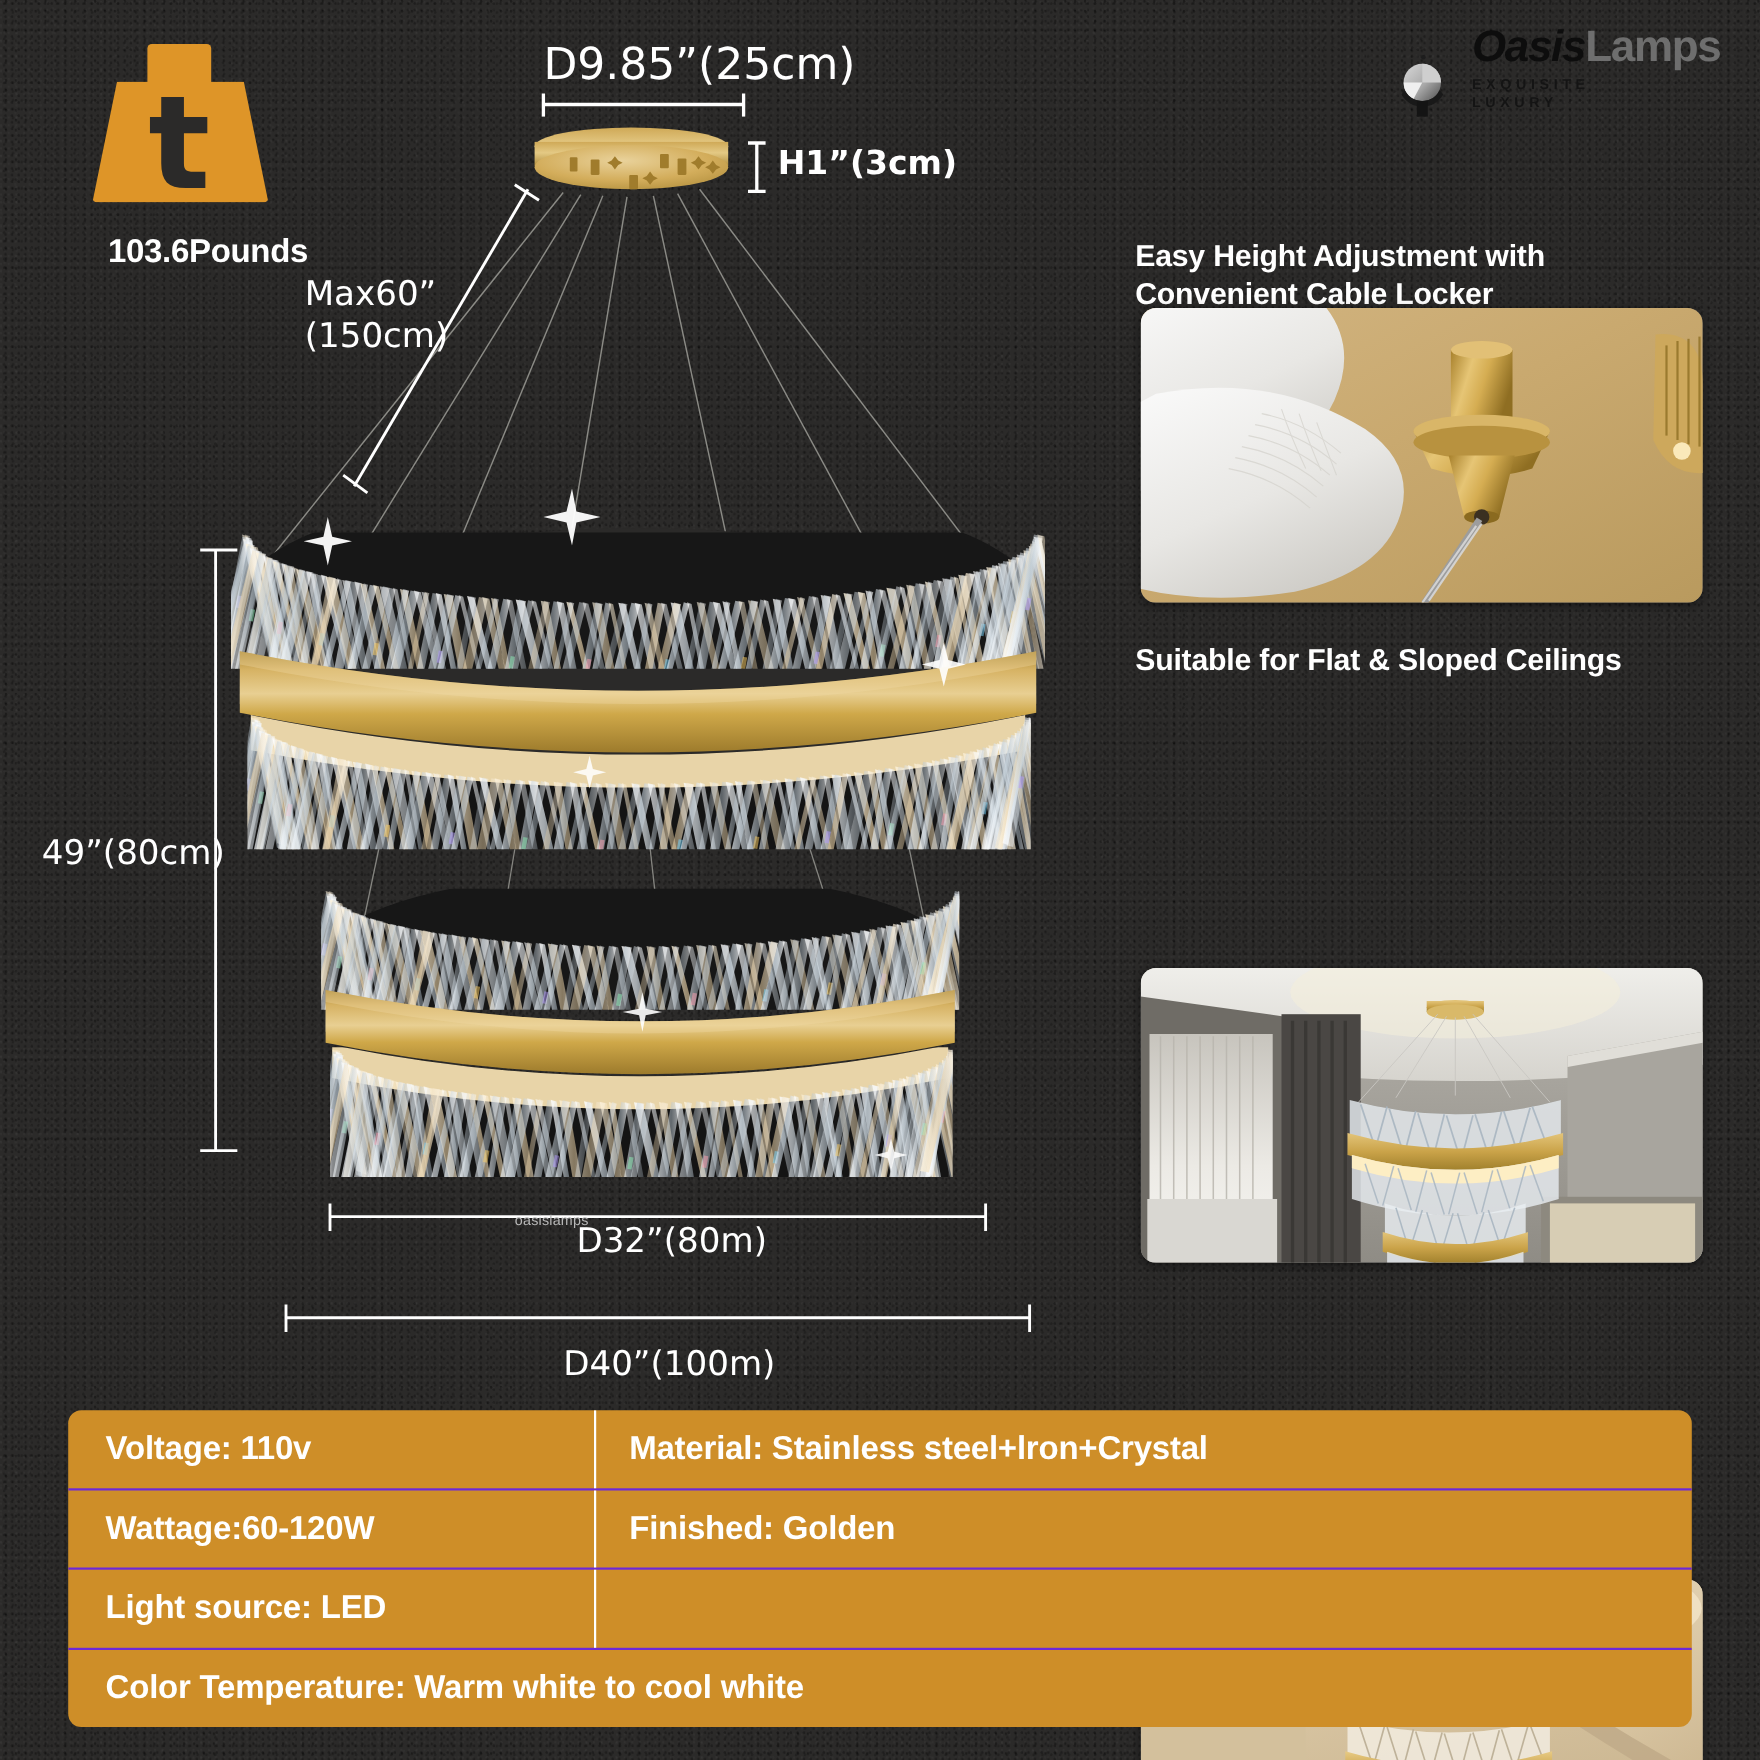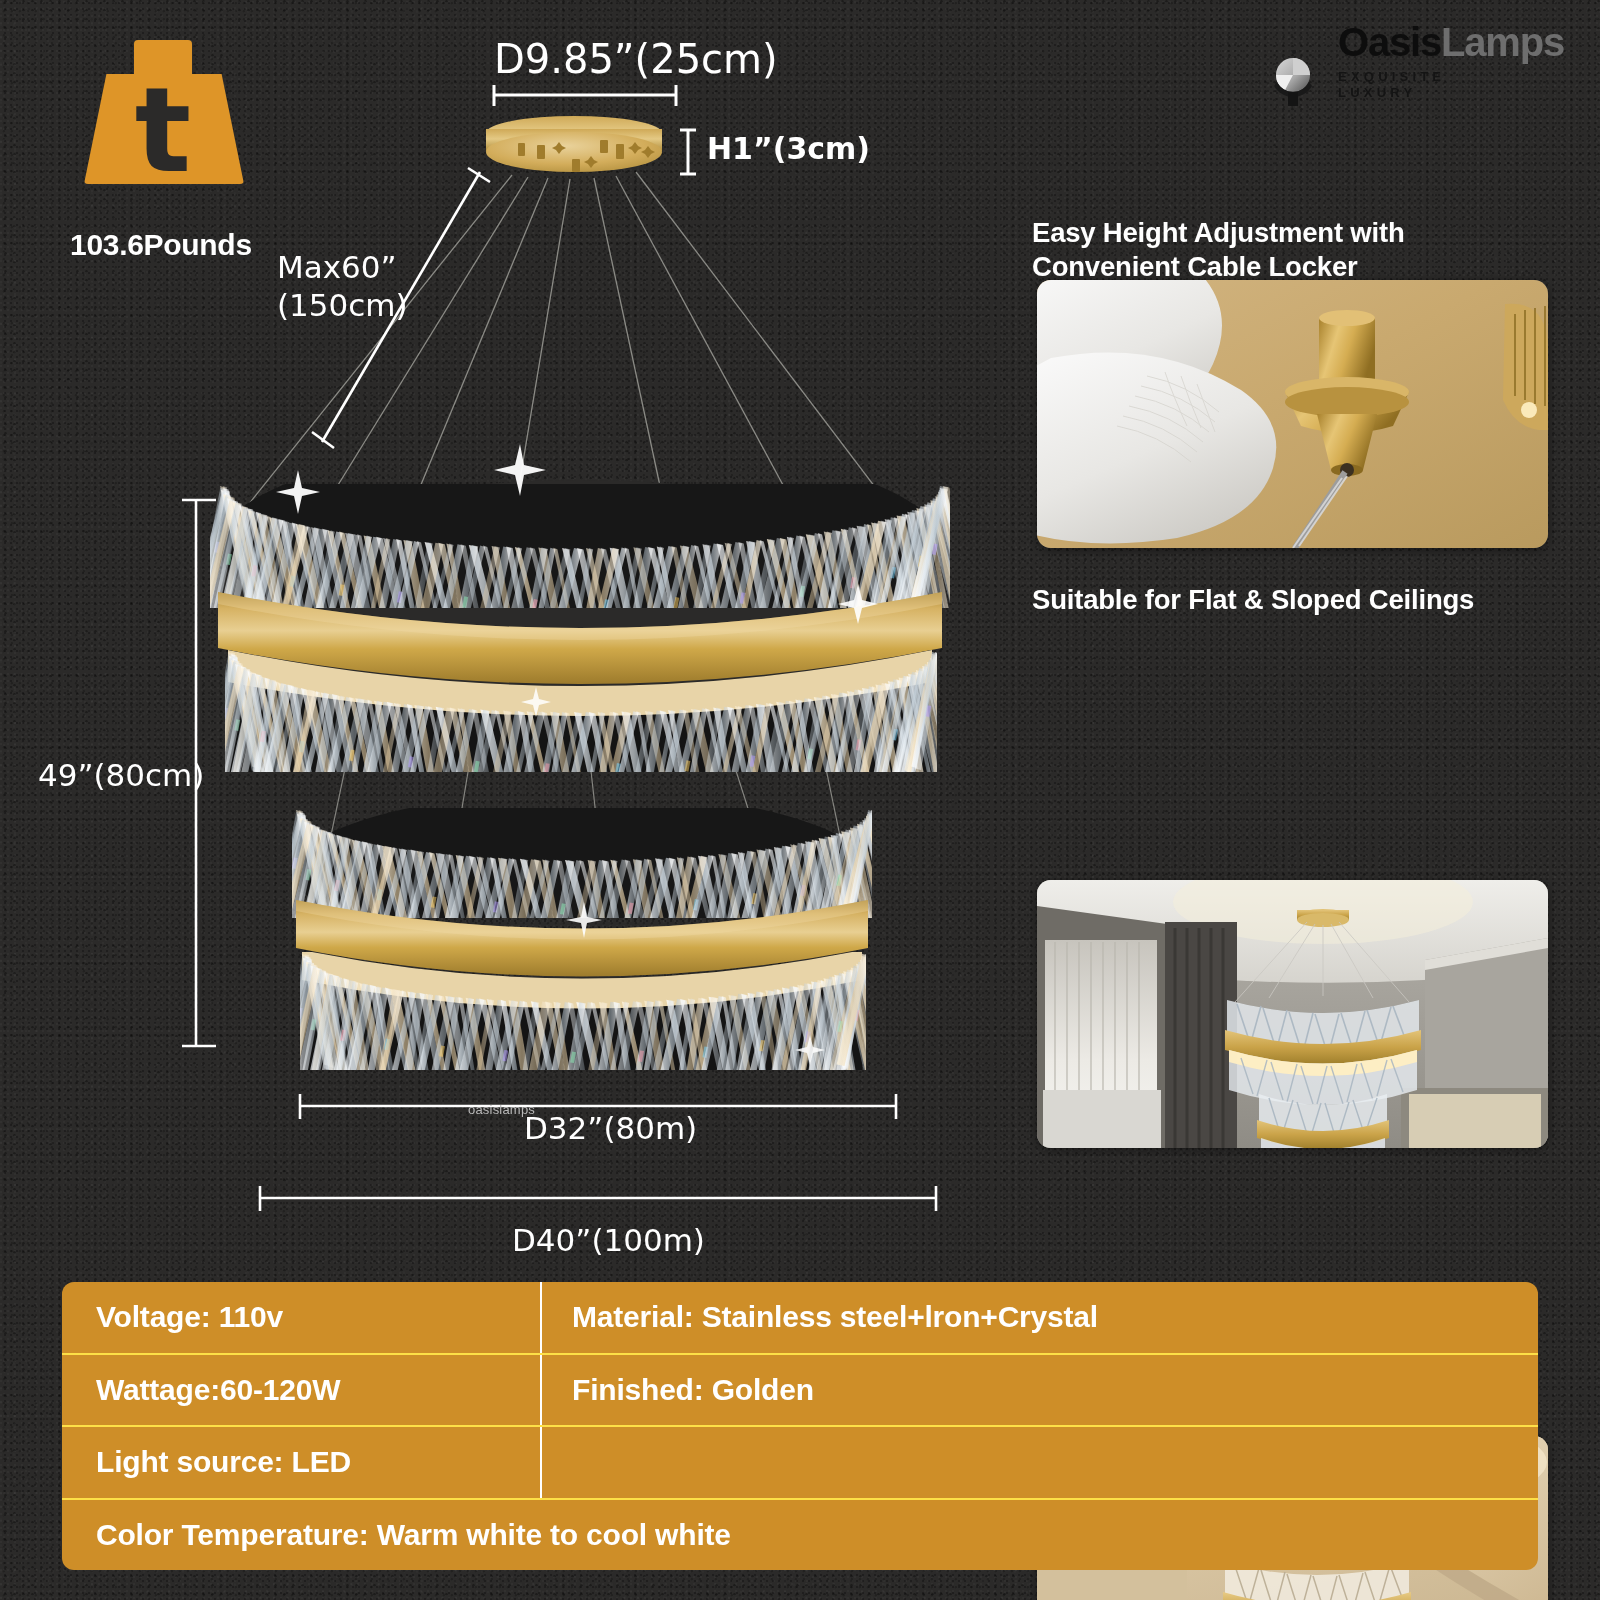--- a/index.html
+++ b/index.html
@@ -40,30 +40,30 @@
     clip-path: polygon(14% 0%, 86% 0%, 100% 100%, 0% 100%);
     border-radius:4px;
   }
   .weight-t {
     position:absolute; left:40px; top:46px; width:78px; height:98px;
     color:#2b2a29; font-size:118px; line-height:92px; font-weight:700;
     font-family:"DejaVu Sans", sans-serif; text-align:center;
   }
   #weight-label {
     color:#ffffff; font-size:30px; font-weight:700; letter-spacing:-.3px;
-    margin-top:30px; text-align:left;
+    margin-top:14px; text-align:right;
   }
 
   
   #brand { right:36px; top:22px; text-align:right; width:420px; }
   #brand-row { display:flex; align-items:flex-start; justify-content:flex-end; gap:14px;}
   #brand-mark { width:62px; height:76px; position:relative; margin-top:24px;}
   #brand-text { text-align:left; }
   #brand-name { font-size:40px; font-weight:700; letter-spacing:-1.2px; line-height:1; }
-  #brand-name .b1 { color:#0d0d0d; }
+  #brand-name .b1 { color:#0d0d0d;font-style:italic; }
   #brand-name .b2 { color:#6e6e6e; }
   #brand-tag { color:#141414; font-size:13px; font-weight:700; letter-spacing:4.2px; line-height:1.22; margin-top:7px;}
 
   
   .dim {
     color:#ffffff; font-family:"DejaVu Sans", sans-serif;
     font-weight:400; white-space:pre-line;
   }
 
   
@@ -76,21 +76,21 @@
     border-radius:14px; overflow:hidden; position:relative; background:#555;
     box-shadow:0 2px 10px rgba(0,0,0,.45);
   }
 
   
   #spec-table {
     left:62px; top:1282px; width:1476px; height:288px;
     background:var(--table-gold); border-radius:12px; overflow:hidden;
     display:flex; flex-direction:column;
   }
-  .spec-row { display:flex; flex:1; border-bottom:2px solid #fde047; }
+  .spec-row { display:flex; flex:1; border-bottom:2px solid #6d28d9; }
   .spec-row:last-child { border-bottom:none; }
   .spec-cell {
     display:flex; align-items:center; padding-left:34px;
     color:#ffffff; font-size:30px; font-weight:700; letter-spacing:-.2px;
   }
   .spec-cell.left { width:480px; border-right:2px solid #ffffff; }
   .spec-cell.right { flex:1; padding-left:30px; }
   .spec-cell.full { width:100%; }
 
   

